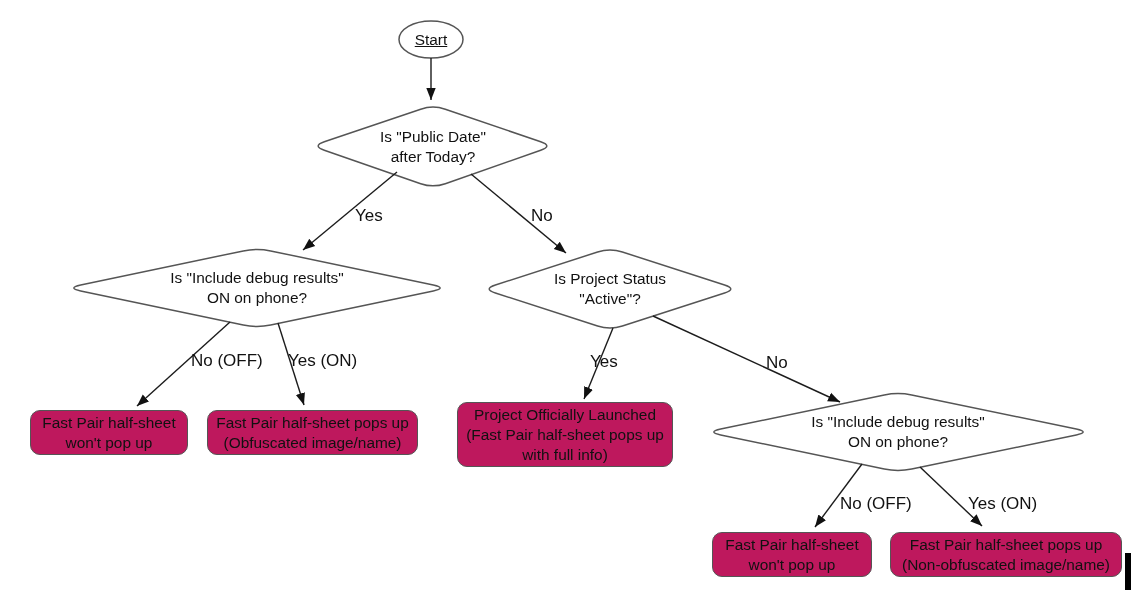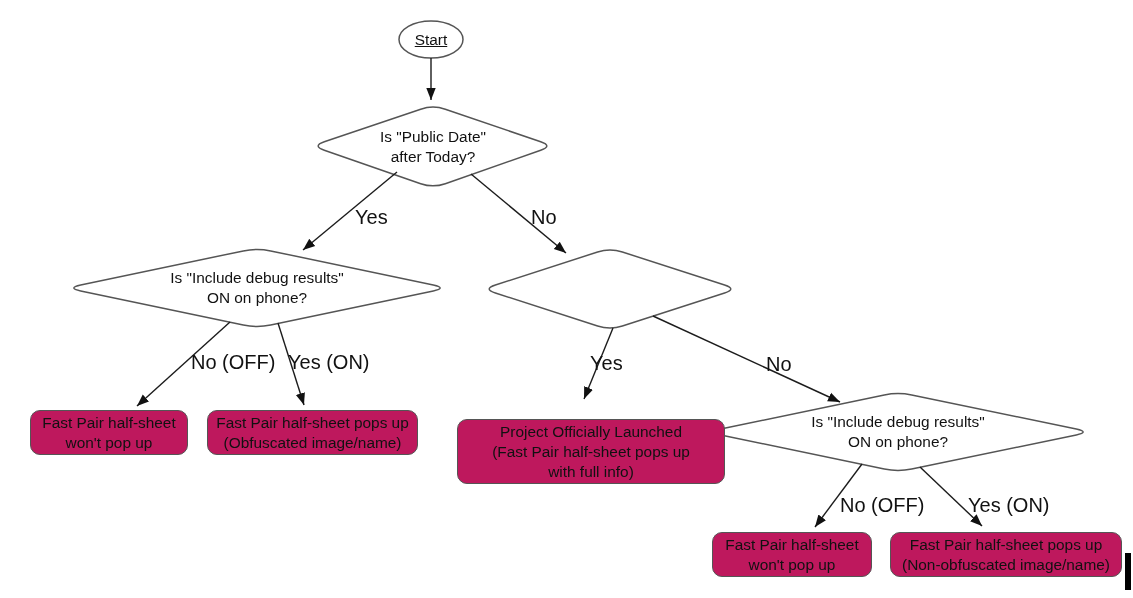--- a/index.html
+++ b/index.html
@@ -13,21 +13,21 @@
   .node-label {
     position:absolute; display:flex; align-items:center; justify-content:center;
     text-align:center; white-space:pre-line; font-size:15.4px; line-height:20px;
   }
   .leaf {
     position:absolute; display:flex; align-items:center; justify-content:center;
     text-align:center; white-space:pre-line; font-size:15.4px; line-height:20px;
     border:1.6px solid #555555; border-radius:10px; background:#be185d;
     box-sizing:border-box; padding:1px 4px;
   }
-  .edge-label { position:absolute; font-size:20px; white-space:nowrap; }
+  .edge-label { position:absolute; font-size:17px; white-space:nowrap; }
   .cursor-bar { position:absolute; background:#000000; }
 </style>
 </head>
 <body>
 
 <div class="stage">
 
   <svg width="1133" height="598" viewBox="0 0 1133 598">
     <defs>
       <marker id="arrow" markerUnits="userSpaceOnUse" markerWidth="13" markerHeight="11" refX="12" refY="5.5" orient="auto">
@@ -57,31 +57,33 @@
   </svg>
 
   <div class="node-label" style="left:399px; top:21px; width:64px; height:37px;text-decoration:underline;">Start</div>
 
   <div class="node-label" style="left:333px; top:125px; width:200px; height:44px;">Is "Public Date"
 after Today?</div>
 
   <div class="node-label" style="left:107px; top:267px; width:300px; height:42px;">Is "Include debug results"
 ON on phone?</div>
 
+  <div class="node-label" style="left:510px; top:268px; width:200px; height:42px;">Is Project Status
+"Active"?</div>
 
   <div class="node-label" style="left:748px; top:411px; width:300px; height:42px;">Is "Include debug results"
 ON on phone?</div>
 
   <div class="leaf" style="left:30px; top:410px; width:158px; height:45px;">Fast Pair half-sheet
 won't pop up</div>
 
   <div class="leaf" style="left:207px; top:410px; width:211px; height:45px;">Fast Pair half-sheet pops up
 (Obfuscated image/name)</div>
 
-  <div class="leaf" style="left:457px; top:419px; width:268px; height:65px;">Project Officially Launched
+  <div class="leaf" style="left:457px; top:402px; width:216px; height:65px;">Project Officially Launched
 (Fast Pair half-sheet pops up
 with full info)</div>
 
   <div class="leaf" style="left:712px; top:532px; width:160px; height:45px;">Fast Pair half-sheet
 won't pop up</div>
 
   <div class="leaf" style="left:890px; top:532px; width:232px; height:45px;">Fast Pair half-sheet pops up
 (Non-obfuscated image/name)</div>
 
   <span class="edge-label" style="left:355px; top:206px;">Yes</span>

